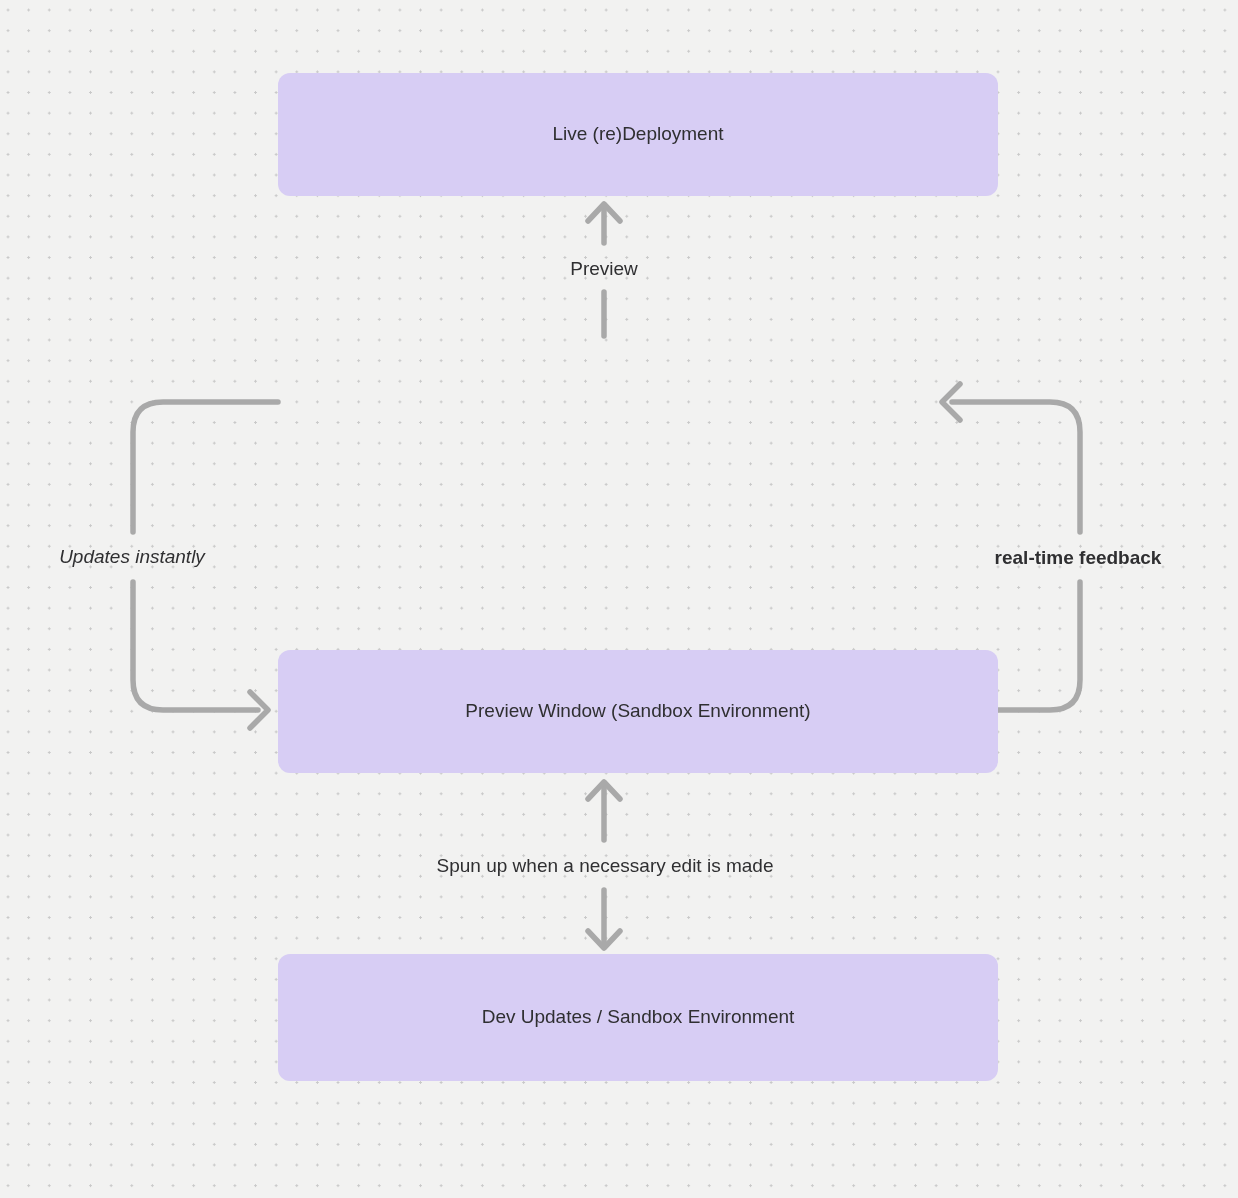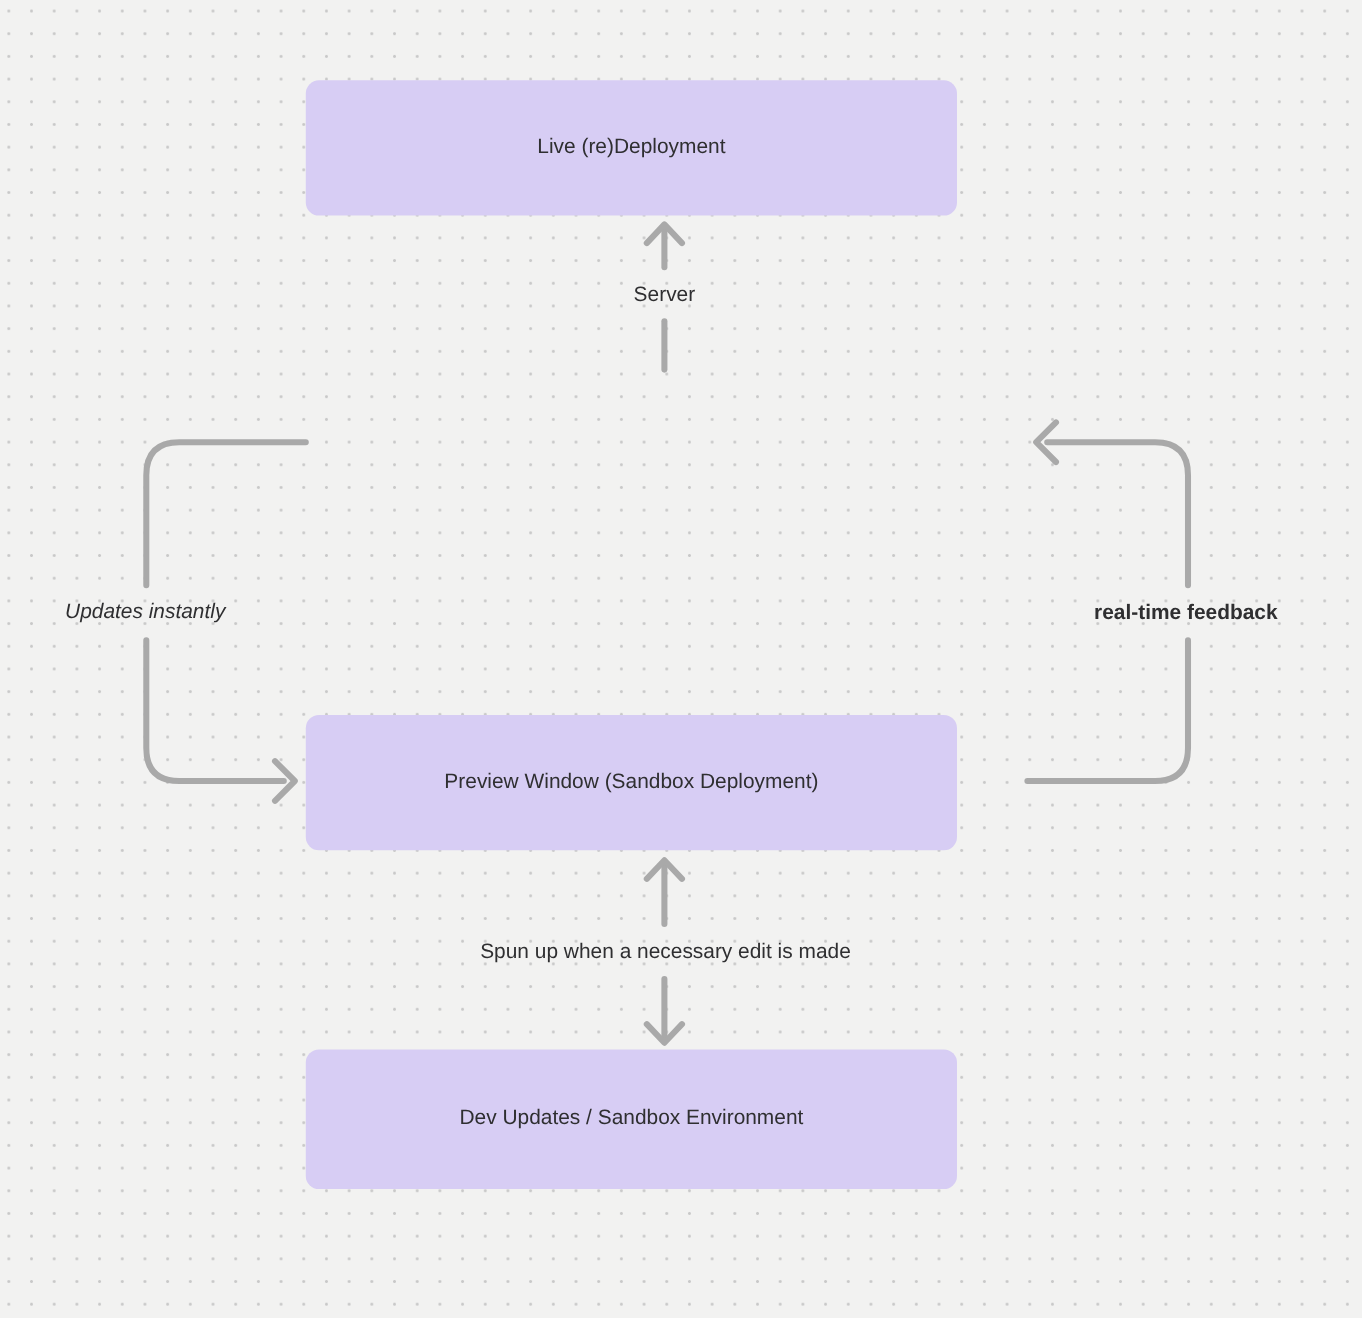--- a/index.html
+++ b/index.html
@@ -28,21 +28,21 @@
   .edge {
     fill: none;
     stroke: #a9a9a9;
     stroke-width: 5.5;
     stroke-linecap: round;
     stroke-linejoin: round;
   }
   .node {
     position: absolute;
     left: 278px;
-    width: 592px;
+    width: 720px;
     height: 123px;
     background: #d7cdf4;
     border-radius: 12px;
     display: flex;
     align-items: center;
     justify-content: center;
     text-align: center;
     color: #2f2f31;
     font-size: 19px;
     line-height: 1.3;
@@ -95,25 +95,25 @@
       <path class="edge" d="M588 931 L604 948 L620 931"></path>
     </g>
   </svg>
 
   <div class="node" id="node-live">
     <span>Live (re)Deployment</span>
   </div>
 
 
   <div class="node" id="node-preview">
-    <span>Preview Window (Sandbox Deployment)</span>
+    <span>Preview Window (Sandbox Environment)</span>
   </div>
 
   <div class="node" id="node-dev">
     <span>Dev Updates / Sandbox Environment</span>
   </div>
 
-  <div class="edge-label" id="label-publish">Server</div>
+  <div class="edge-label" id="label-publish">Preview</div>
   <div class="edge-label" id="label-updates">Updates instantly</div>
   <div class="edge-label" id="label-feedback">real-time feedback</div>
   <div class="edge-label" id="label-spunup">Spun up when a necessary edit is made</div>
 
 </div>
 
 </body></html>

